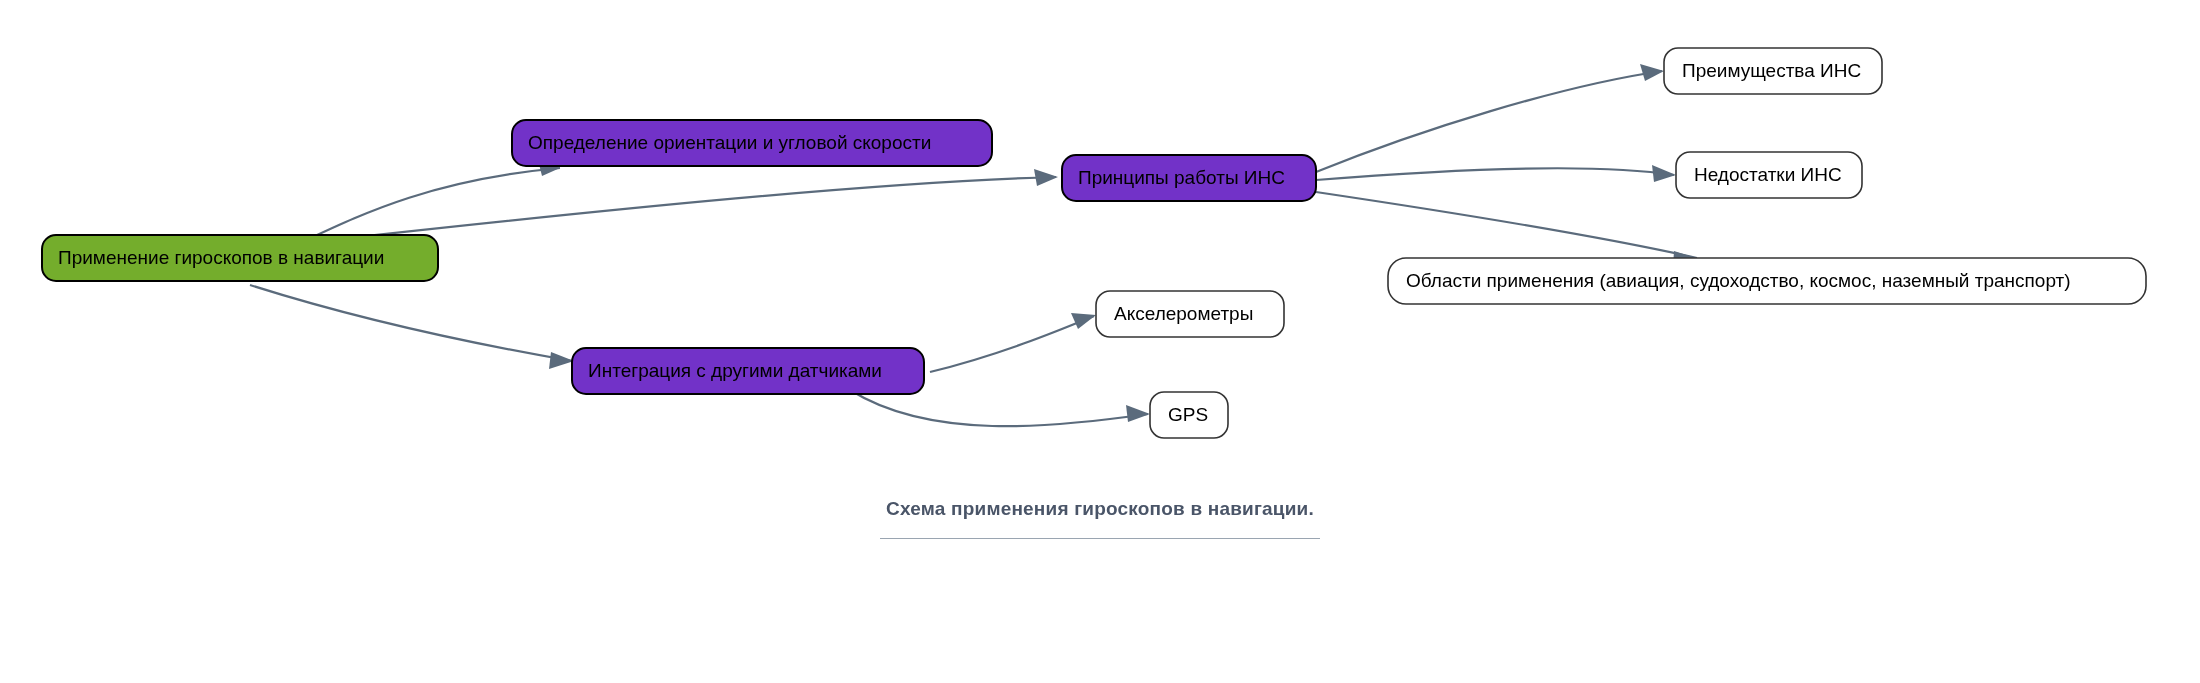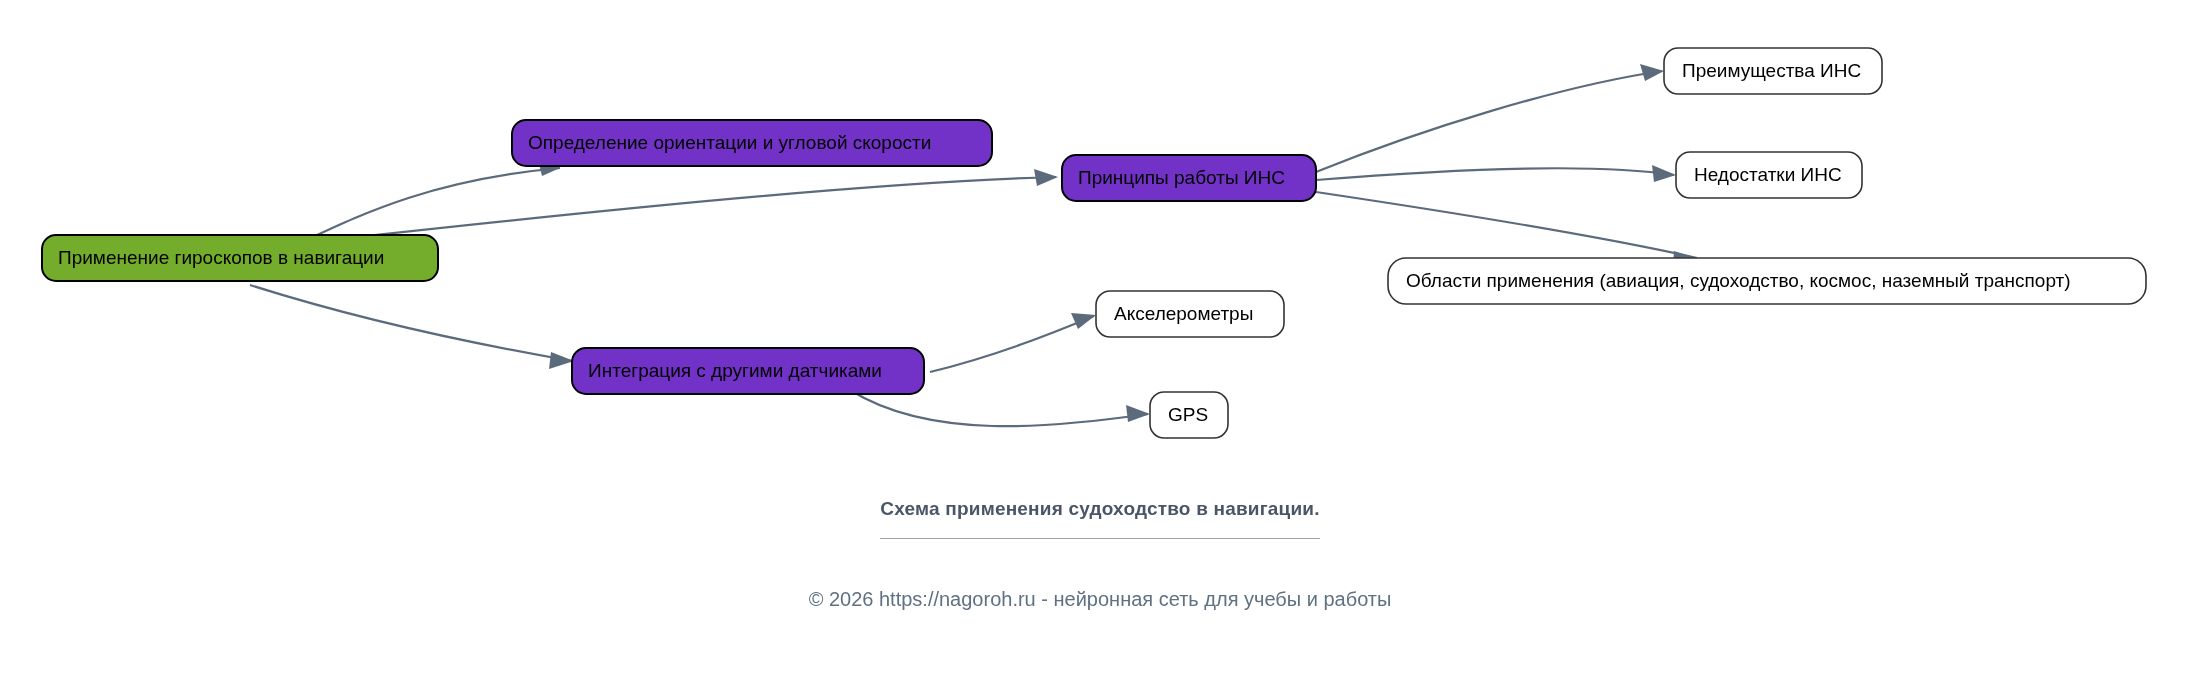--- a/index.html
+++ b/index.html
@@ -185,19 +185,18 @@
 
       <g>
         <rect class="node-rect-leaf" x="1150" y="392" width="78" height="46" rx="14" ry="14"></rect>
         <text class="node-label" x="1168" y="416">GPS</text>
       </g>
 
     </g>
   </svg>
 
   <div class="caption-block">
-    <div class="caption-title">Схема применения судоходство в навигации.</div>
+    <div class="caption-title">Схема применения гироскопов в навигации.</div>
     <div class="caption-divider"></div>
   </div>
 
-  <div class="footer-text">© 2026 https://nagoroh.ru - нейронная сеть для учебы и работы</div>
 
 </div>
 
 </body></html>

